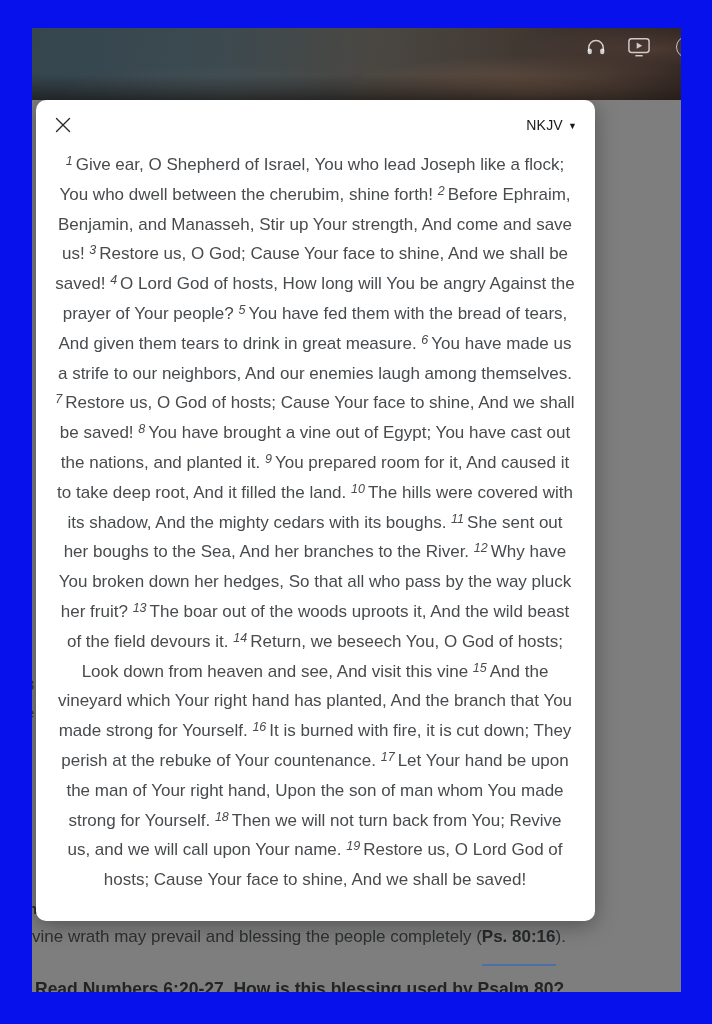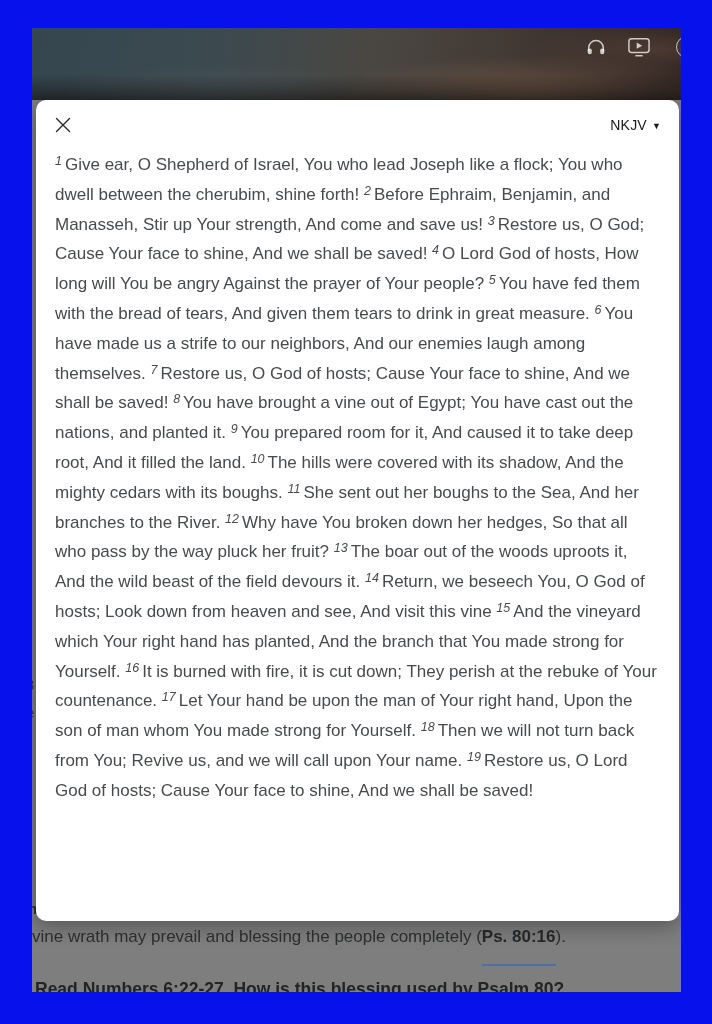--- a/index.html
+++ b/index.html
@@ -33,21 +33,21 @@
   .icon-headphones { position:absolute; left:553px; top:3px; width:22px; height:22px; }
   .icon-video { position:absolute; left:595px; top:3px; width:24px; height:22px; }
   .icon-circle-partial {
     position:absolute; left:644px; top:3px; width:22px; height:22px;
     border:1.5px solid rgba(255,255,255,.7); border-radius:50%;
   }
   
   .edge-frag { position:absolute; color:#3a3a3a; font-size:15px; }
   
   .modal {
-    position:absolute; left:4px; top:72px; width:643px; height:821px;
+    position:absolute; left:4px; top:72px; width:559px; height:821px;
     background:#ffffff; border-radius:10px;
     box-shadow:0 4px 22px rgba(0,0,0,.35);
     z-index:5; overflow:hidden;
   }
   .modal-top {
     display:flex; justify-content:space-between; align-items:center;
     padding:15px 18px 0 17px; height:34px;
   }
   .close-btn { width:20px; height:20px; cursor:pointer; display:block; }
   .version-btn {
@@ -55,21 +55,21 @@
     display:flex; align-items:center; gap:5px; letter-spacing:.2px;
   }
   .version-caret { font-size:9px; color:#17191c; position:relative; top:1px; }
   .chapter-title {
     font-size:24px; font-weight:bold; color:#17191c;
     margin:46px 20px 0 19px; letter-spacing:.2px;
   }
   .verse-text {
     margin:16px 20px 0 19px;
     font-size:17px; line-height:29.8px; color:#484b4e;
-    text-align:left;
+    text-align:center;
   }
   .verse-text sup.vnum {
     font-style:italic; font-size:12.5px; color:#484b4e;
     position:relative; top:-5px; vertical-align:baseline;
     margin-right:3px; line-height:0;
   }
   
   .bg-line1 {
     position:absolute; left:0; top:896px; width:600px;
     font-size:17px; color:#2d2f31; line-height:26px; z-index:1;
@@ -108,21 +108,21 @@
     </div>
   </div>
 
   <span class="edge-frag" style="left:-6px; top:648px;">3</span>
   <span class="edge-frag" style="left:-6px; top:676px;">e</span>
   <span class="edge-frag" style="left:-4px; top:872px; font-weight:bold; color:#2c2e30;">n</span>
 
   <div class="bg-line1">
     <span>vine wrath may prevail and blessing the people completely (</span><span class="bg-link">Ps. 80:16</span><span>).</span>
   </div>
-  <div class="bg-question">Read Numbers 6:22-27. How is this blessing used by Psalm 80?</div>
+  <div class="bg-question">Read Numbers 6:20-27. How is this blessing used by Psalm 80?</div>
 
   <div class="modal">
     <div class="modal-top">
       <span class="close-btn">
         <svg width="20" height="20" viewBox="0 0 20 20" stroke="#26282a" stroke-width="1.4" stroke-linecap="round">
           <line x1="3.5" y1="3.5" x2="16.5" y2="16.5"></line>
           <line x1="16.5" y1="3.5" x2="3.5" y2="16.5"></line>
         </svg>
       </span>
       <span class="version-btn">

